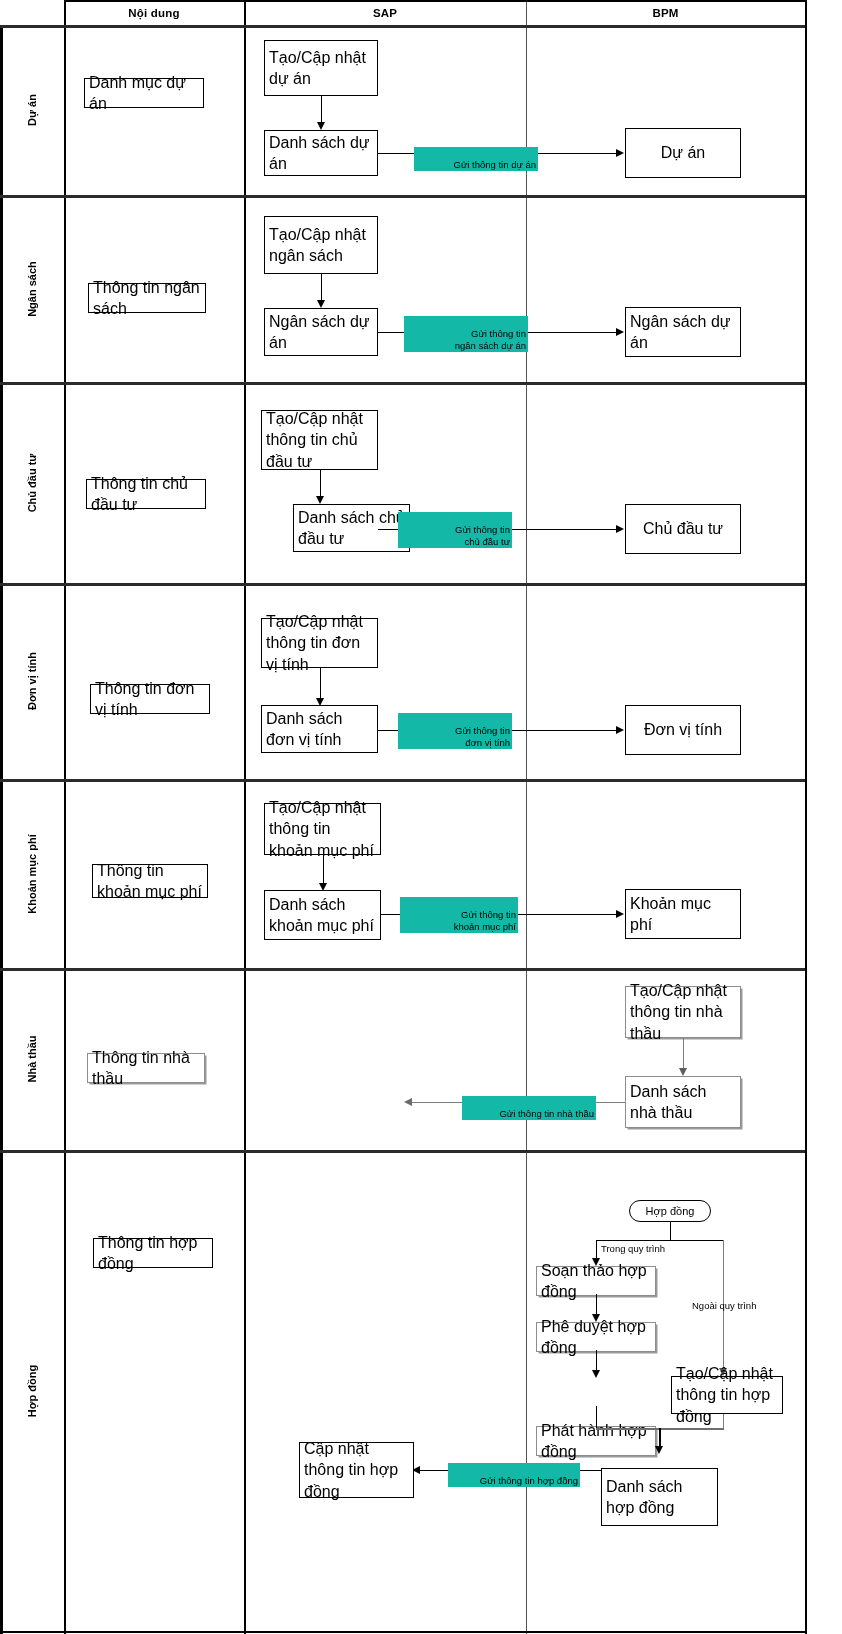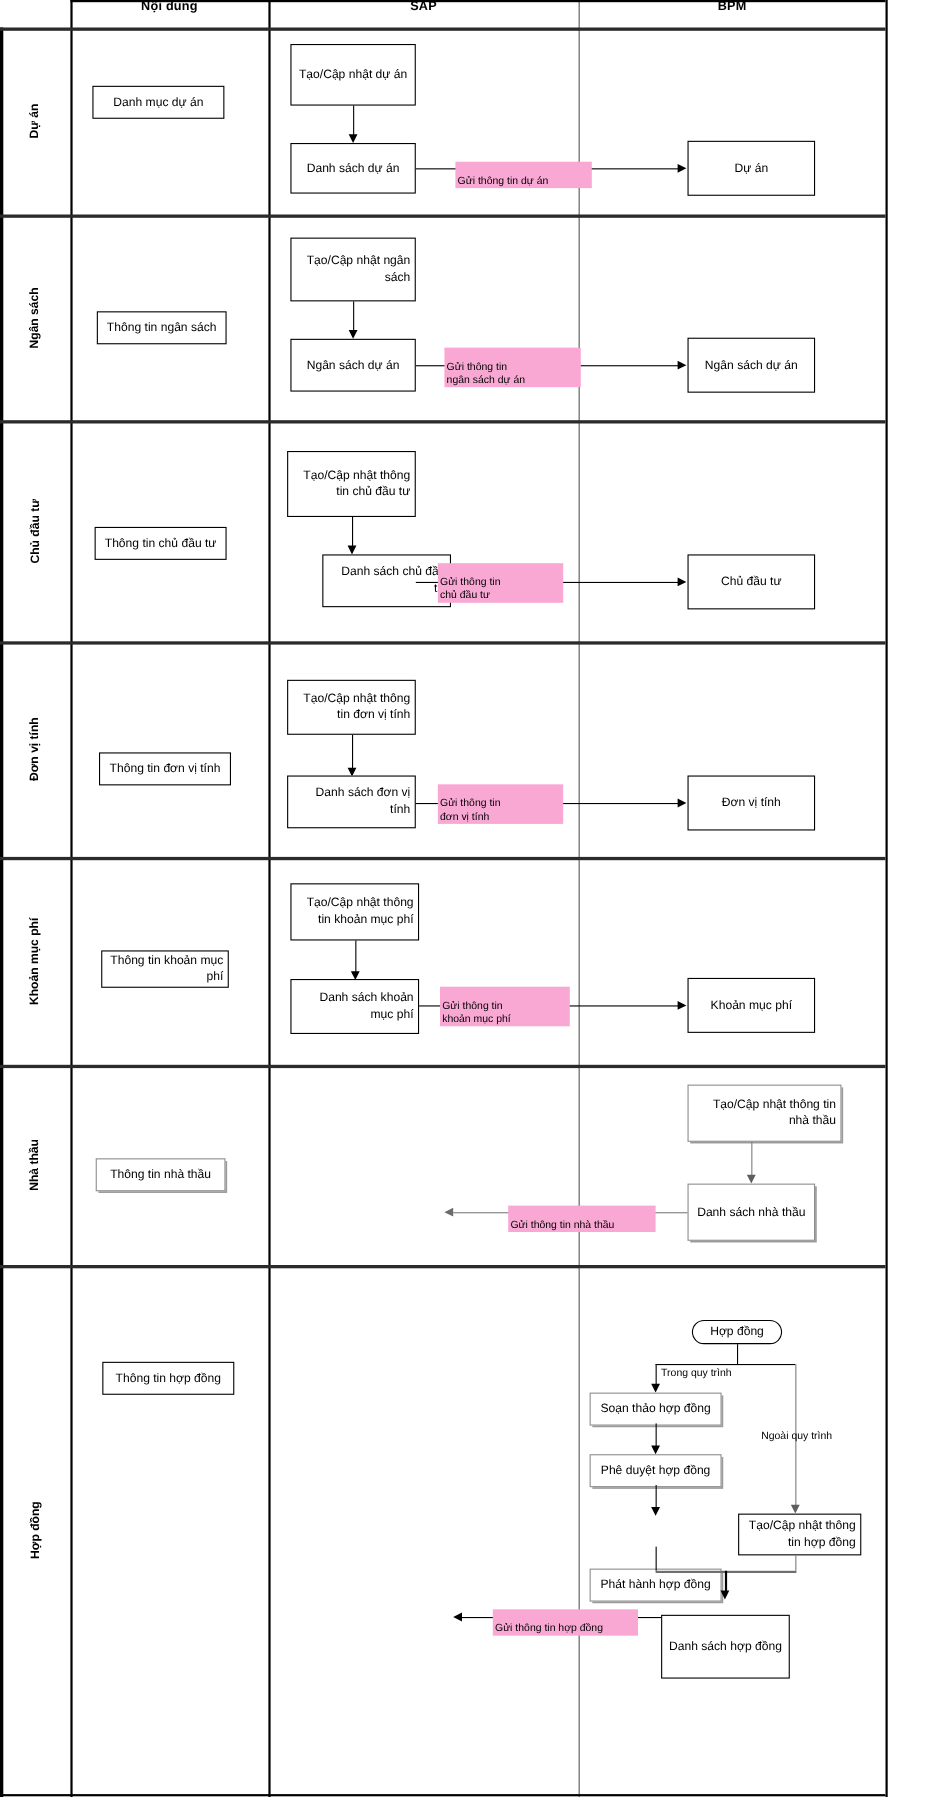--- a/index.html
+++ b/index.html
@@ -5,32 +5,32 @@
   html,body{margin:0;padding:0;background:#ffffff;}
   body{font-family:"Liberation Sans","DejaVu Sans",sans-serif;color:#000;}
   #page{position:relative;width:842px;height:1634px;background:#fff;overflow:hidden;}
 
   
   .vline{position:absolute;background:#000;width:2px;}
   .hline{position:absolute;background:#000;height:2px;}
   .hline.thick{height:3px;background:#2b2b2b;}
 
   
-  .hdr-cell{position:absolute;display:flex;align-items:flex-start;justify-content:center;
+  .hdr-cell{position:absolute;display:flex;align-items:center;justify-content:center;
             font-size:11.5px;font-weight:bold;letter-spacing:.2px;}
 
   
   .rowlabel{position:absolute;display:flex;align-items:center;justify-content:center;
             font-size:11px;font-weight:bold;}
   .rowlabel span{transform:rotate(-90deg);white-space:nowrap;display:block;}
 
   
   .box{position:absolute;box-sizing:border-box;border:1px solid #000;background:#fff;
-       display:flex;align-items:center;justify-content:center;text-align:right;
-       font-size:11px;line-height:1.32;padding:14px 4px;}
+       display:flex;align-items:center;justify-content:center;text-align:left;
+       font-size:16px;line-height:1.32;padding:14px 4px;}
   .box.shadow{box-shadow:2px 2px 0 -0.5px #9a9a9a;}
   .box.soft{border:1px solid #8d8d8d;}
   .pill{position:absolute;box-sizing:border-box;border:1px solid #000;background:#fff;
         border-radius:12px;display:flex;align-items:center;justify-content:center;
         font-size:11px;text-align:center;}
 
   
   .conn{position:absolute;background:#000;}
   .conn.v{width:1px;}
   .conn.h{height:1px;}
@@ -39,22 +39,22 @@
   .arrow.down{border-left:4px solid transparent;border-right:4px solid transparent;
               border-top:8px solid #000;}
   .arrow.down.gray{border-top-color:#5e5e5e;}
   .arrow.right{border-top:4px solid transparent;border-bottom:4px solid transparent;
                border-left:8px solid #000;}
   .arrow.left{border-top:4px solid transparent;border-bottom:4px solid transparent;
               border-right:8px solid #000;}
   .arrow.left.gray{border-right-color:#6b6b6b;}
 
   
-  .elabel{position:absolute;font-size:9.5px;line-height:1.28;text-align:left;
-          background:#f9a8d4;padding:0 2px;white-space:pre-line;}
+  .elabel{position:absolute;font-size:9.5px;line-height:1.28;text-align:right;
+          background:#14b8a6;padding:0 2px;white-space:pre-line;}
   .elabel.nobg{background:transparent;}
 </style>
 </head>
 <body>
 
 <div id="page">
 
   <div class="vline" style="left:0;top:25px;width:3px;height:1609px;"></div>
   <div class="vline" style="left:64px;top:0;height:1634px;"></div>
   <div class="vline" style="left:244px;top:0;height:1634px;"></div>
@@ -226,21 +226,21 @@
   </div>
 
   <div class="rowlabel" style="left:0;top:968px;width:64px;height:182px;">
     <span>Nhà thầu</span>
   </div>
 
   <div class="box soft shadow" style="left:87px;top:1053px;width:118px;height:28px;">
     <span>Thông tin nhà thầu</span>
   </div>
 
-  <div class="box soft shadow" style="left:625px;top:986px;width:140px;height:52px;">
+  <div class="box soft shadow" style="left:625px;top:986px;width:116px;height:52px;">
     <span>Tạo/Cập nhật thông tin nhà thầu</span>
   </div>
   <div class="conn v gray" style="left:683px;top:1038px;height:32px;"></div>
   <div class="arrow down gray" style="left:679px;top:1068px;"></div>
 
   <div class="box soft shadow" style="left:625px;top:1076px;width:116px;height:52px;">
     <span>Danh sách nhà thầu</span>
   </div>
 
   <div class="conn h gray" style="left:412px;top:1102px;width:213px;"></div>
@@ -306,14 +306,17 @@
   <div class="box" style="left:601px;top:1452px;width:117px;height:58px;margin-top:16px;">
     <span>Danh sách hợp đồng</span>
   </div>
 
   <div class="conn h" style="left:420px;top:1470px;width:181px;"></div>
   <div class="arrow left" style="left:412px;top:1466px;"></div>
   <div class="elabel" style="left:448px;top:1463px;width:128px;">
     <span>Gửi thông tin hợp đồng</span>
   </div>
 
+  <div class="box" style="left:299px;top:1442px;width:115px;height:56px;">
+    <span>Cập nhật thông tin hợp đồng</span>
+  </div>
 
 </div>
 
 </body></html>

